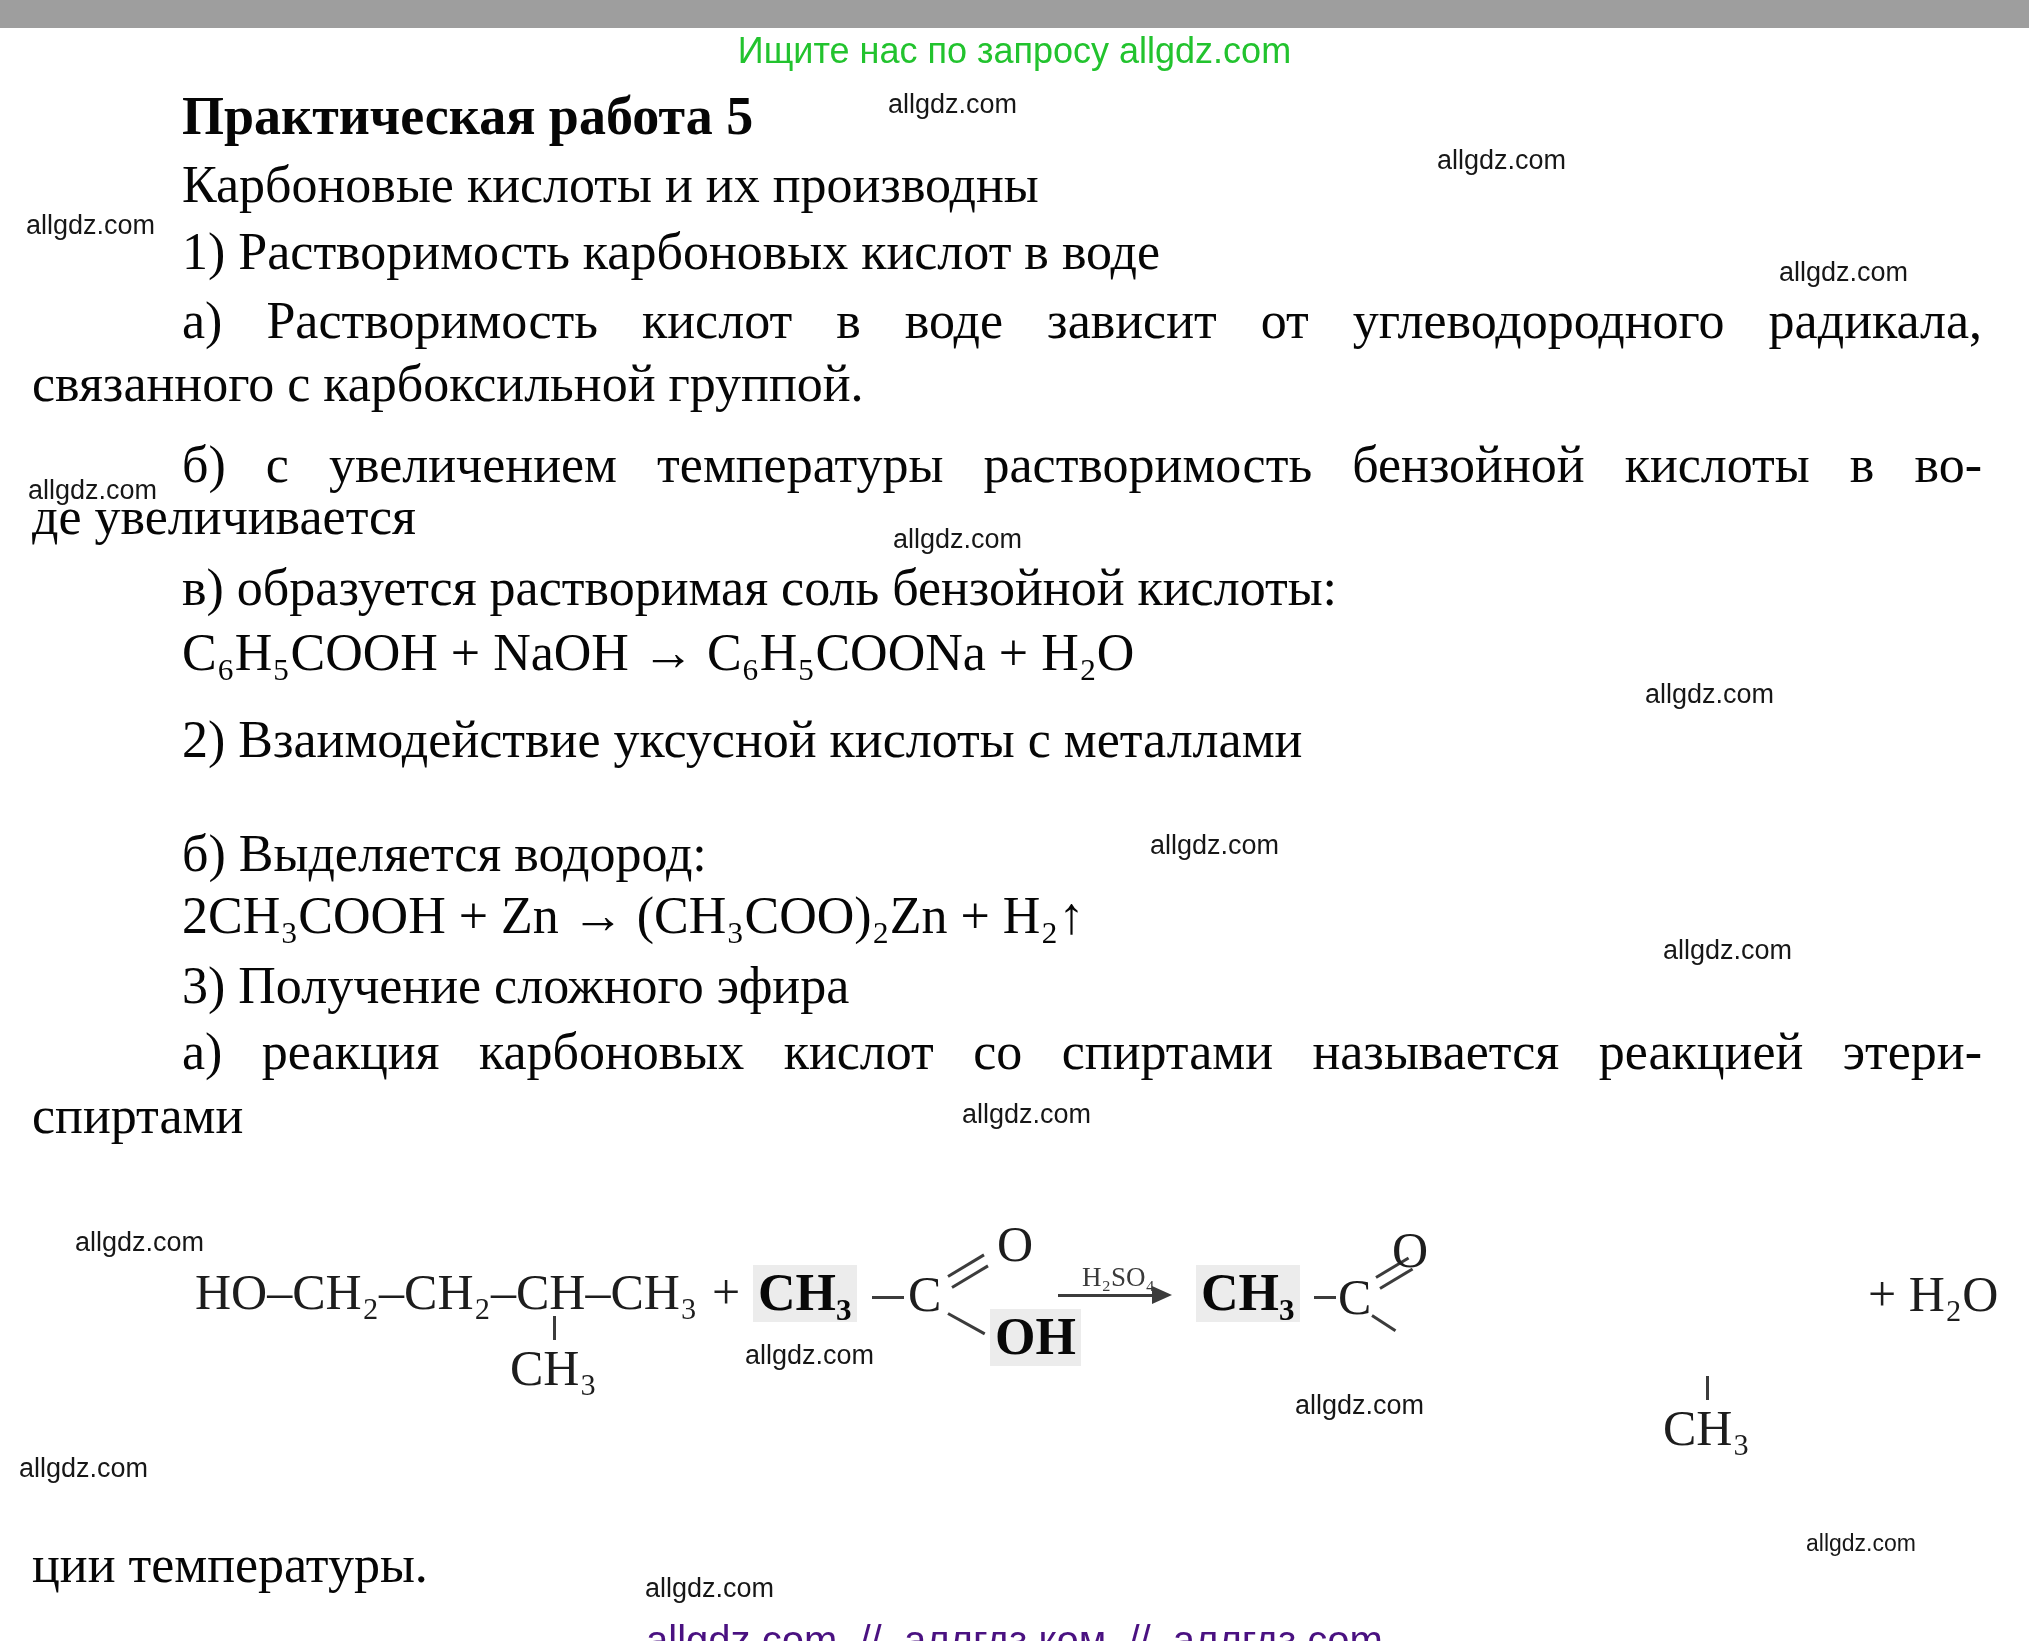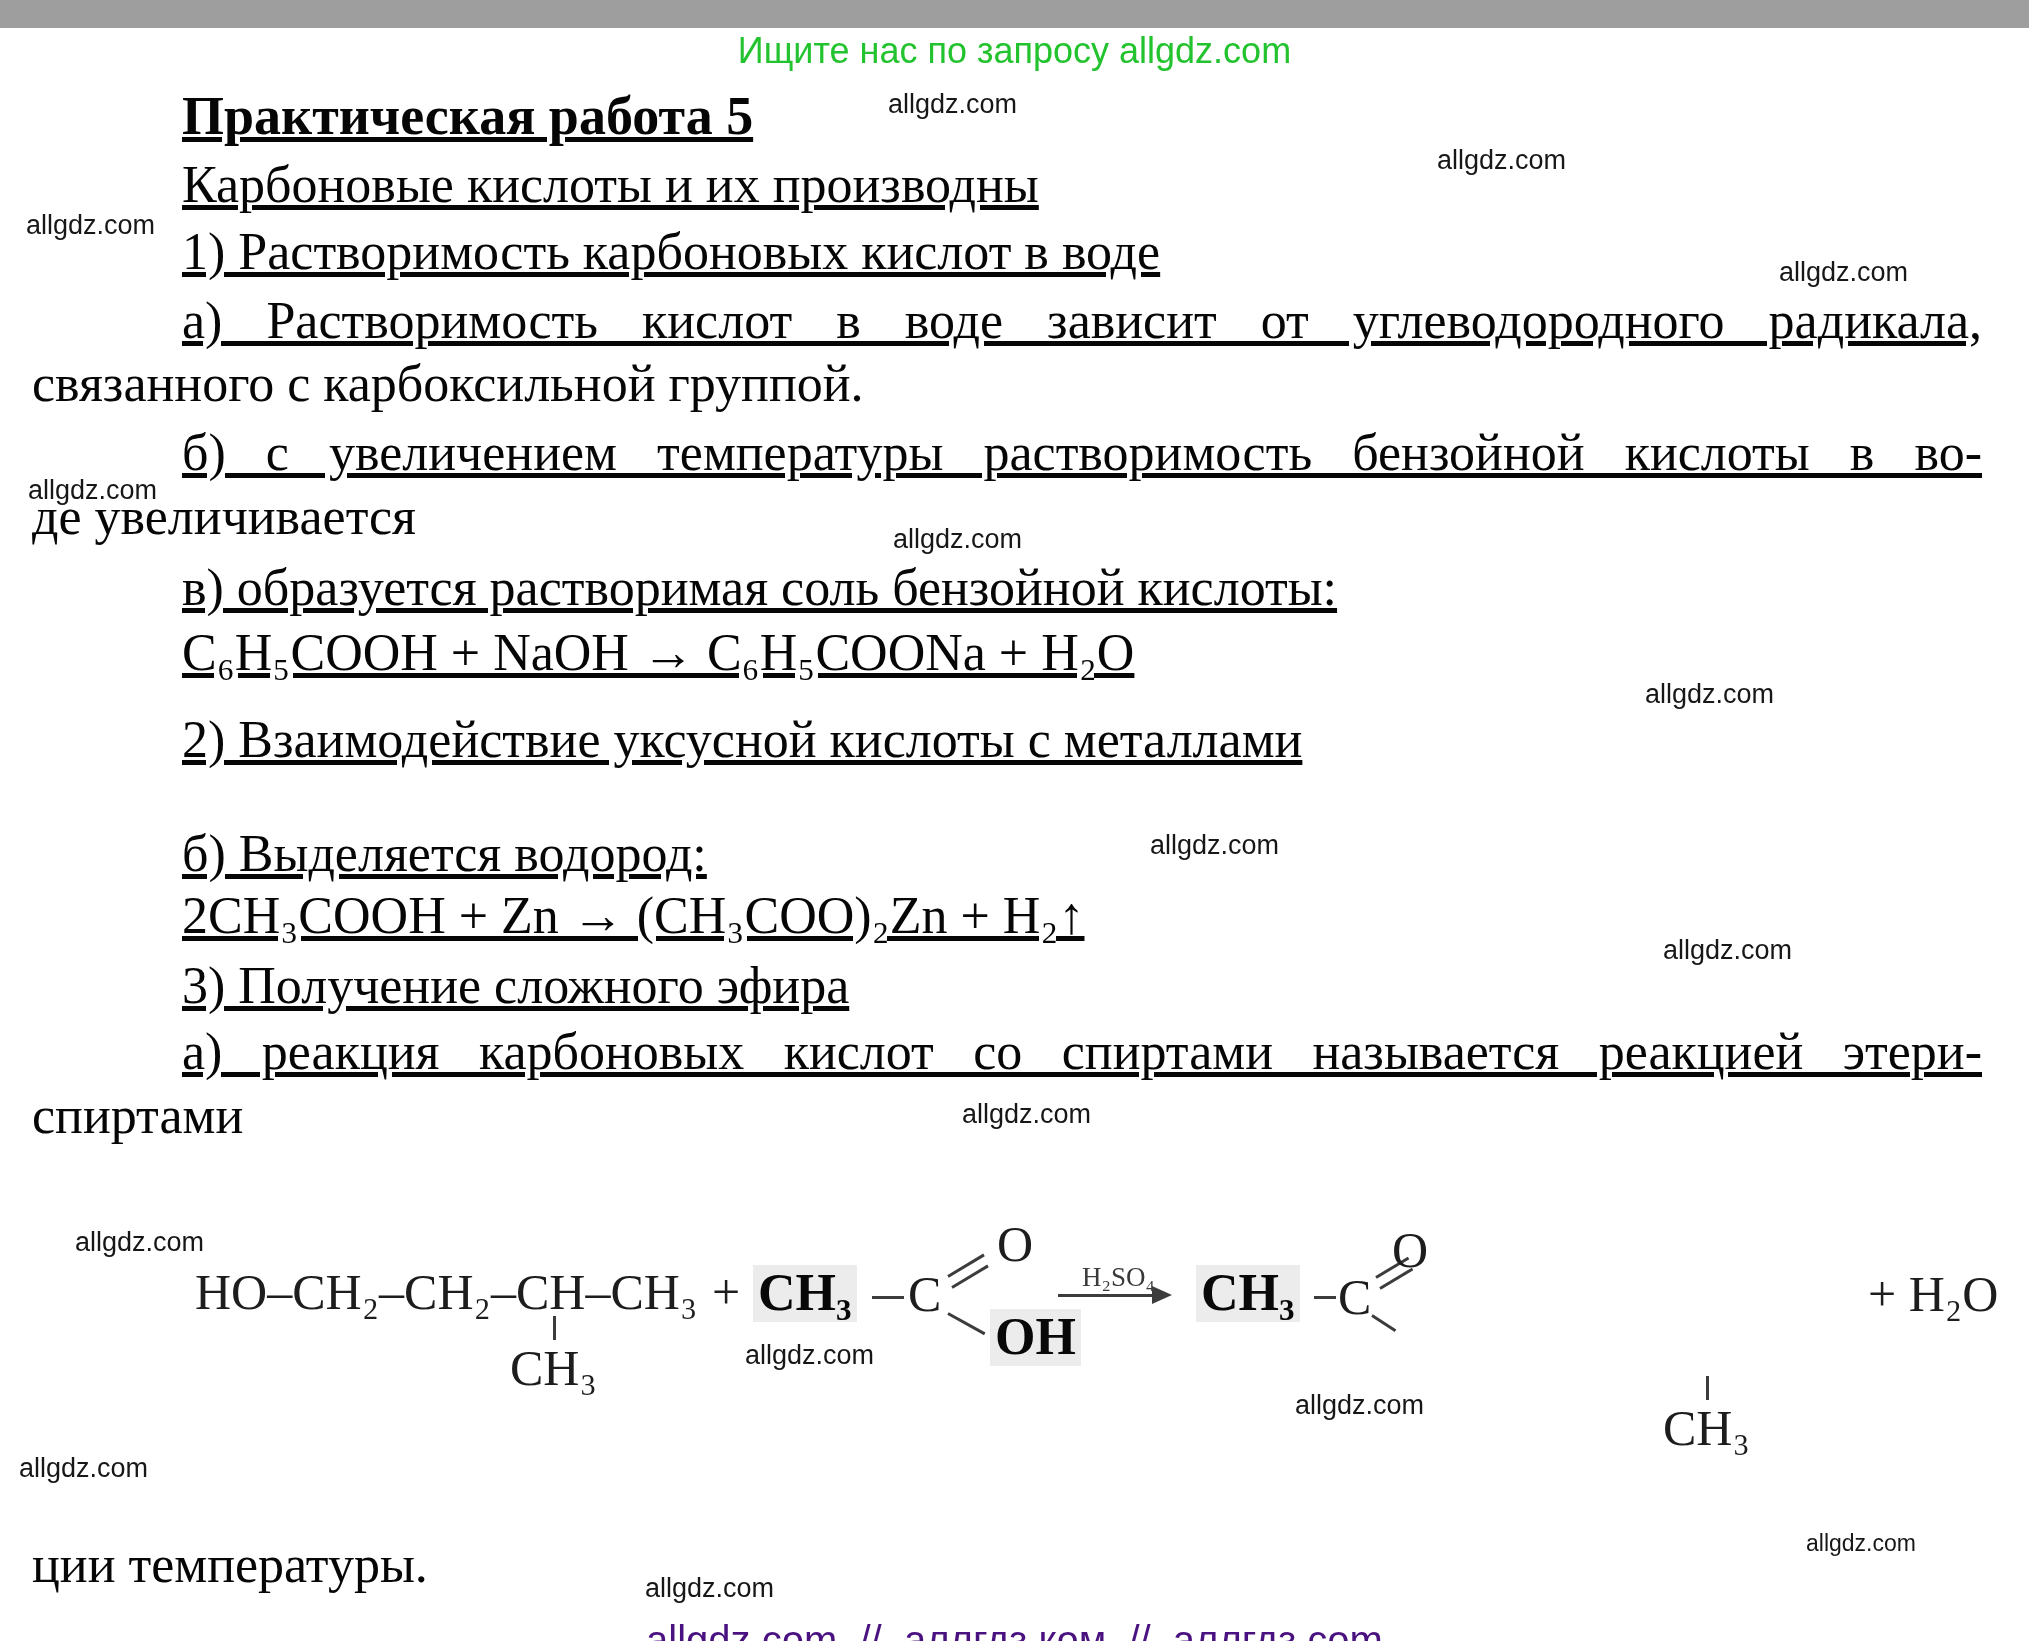--- a/index.html
+++ b/index.html
@@ -28,21 +28,21 @@
   }
   .wm.sm{font-size:23px;}
   
   .ln{
     position:absolute;left:32px;width:1950px;
     font:52px/58px "Liberation Serif","DejaVu Serif",serif;
     color:#060606;
     white-space:nowrap;
   }
   .ln.b{font-weight:bold;font-size:54px;}
-  .ln.ind{padding-left:150px;width:1800px;text-decoration:underline;}
+  .ln.ind{padding-left:150px;width:1800px;}
   .ln.just{white-space:normal;text-align:justify;text-align-last:justify;}
   
   .fx{
     position:absolute;
     font:50px/1.05 "Liberation Serif","DejaVu Serif",serif;
     color:#1d1d1d;white-space:pre;
   }
   .fb{
     position:absolute;
     font:bold 52px/1.05 "Liberation Serif","DejaVu Serif",serif;
@@ -93,21 +93,21 @@
   <span class="wm" style="left:1295px;top:1363px">allgdz.com</span>
   <span class="wm" style="left:19px;top:1426px">allgdz.com</span>
   <span class="wm sm" style="left:1806px;top:1503px">allgdz.com</span>
   <span class="wm" style="left:645px;top:1546px">allgdz.com</span>
 
   <div class="ln ind b" style="top:59px">Практическая работа 5</div>
   <div class="ln ind" style="top:128px">Карбоновые кислоты и их производны</div>
   <div class="ln ind" style="top:195px">1) Растворимость карбоновых кислот в воде</div>
   <div class="ln ind just" style="top:264px">а) Растворимость кислот в воде зависит от углеводородного радикала,</div>
   <div class="ln" style="top:327px">связанного с карбоксильной группой.</div>
-  <div class="ln ind just" style="top:396px">б) с увеличением температуры растворимость бензойной кислоты в во-</div>
+  <div class="ln ind just" style="top:408px">б) с увеличением температуры растворимость бензойной кислоты в во-</div>
   <div class="ln" style="top:460px">де увеличивается</div>
   <div class="ln ind" style="top:531px">в) образуется растворимая соль бензойной кислоты:</div>
   <div class="ln ind" style="top:596px">C₆H₅COOH + NaOH → C₆H₅COONa + H₂O</div>
   <div class="ln ind" style="top:683px">2) Взаимодействие уксусной кислоты с металлами</div>
   <div class="ln ind" style="top:797px">б) Выделяется водород:</div>
   <div class="ln ind" style="top:859px">2CH₃COOH + Zn → (CH₃COO)₂Zn + H₂↑</div>
   <div class="ln ind" style="top:929px">3) Получение сложного эфира</div>
   <div class="ln ind just" style="top:995px">а) реакция карбоновых кислот со спиртами называется реакцией этери-</div>
   <div class="ln" style="top:1059px">спиртами</div>
   <div class="ln" style="top:1508px">ции температуры.</div>

